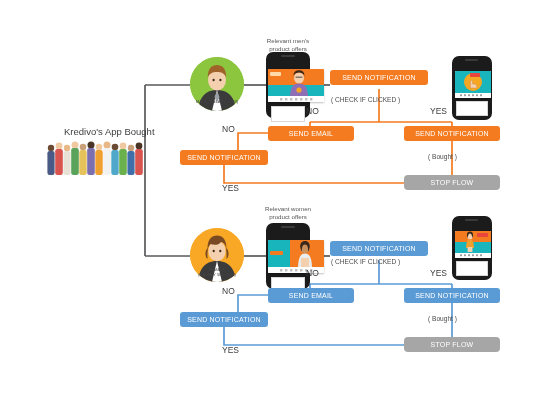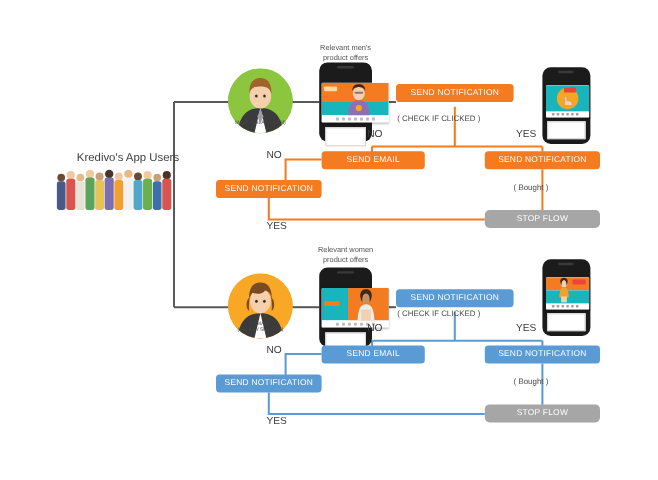--- a/index.html
+++ b/index.html
@@ -152,21 +152,21 @@
       <path d="M379,260 L379,284"></path>
       <path d="M310,284 L452,284"></path>
       <path d="M310,284 L310,295"></path>
       <path d="M452,284 L452,295"></path>
       <path d="M268,295 L238,295 L238,319"></path>
       <path d="M224,327 L224,345 L404,345"></path>
       <path d="M452,303 L452,345"></path>
     </g>
   </svg>
 
-  <div class="title-text" style="left:64px; top:126px; font-size:9.5px;">Kredivo's App Users</div>
+  <div class="title-text" style="left:64px; top:126px; font-size:9.5px;">Kredivo's App Bought</div>
 
   <svg class="crowd" style="left:44px; top:138px;" width="104" height="38" viewBox="0 0 104 38">
     <g>
 
       <g>
         <circle cx="7" cy="10" r="3.2" fill="#6b4a33"></circle>
           <rect x="3.4" y="13" width="7.2" height="24" rx="2.2" fill="#4a5a86"></rect>
         <circle cx="15" cy="8" r="3.4" fill="#f0c9a0"></circle>
           <rect x="11.2" y="11" width="7.6" height="26" rx="2.2" fill="#d9534f"></rect>
         <circle cx="23" cy="10" r="3.2" fill="#e8b887"></circle>

